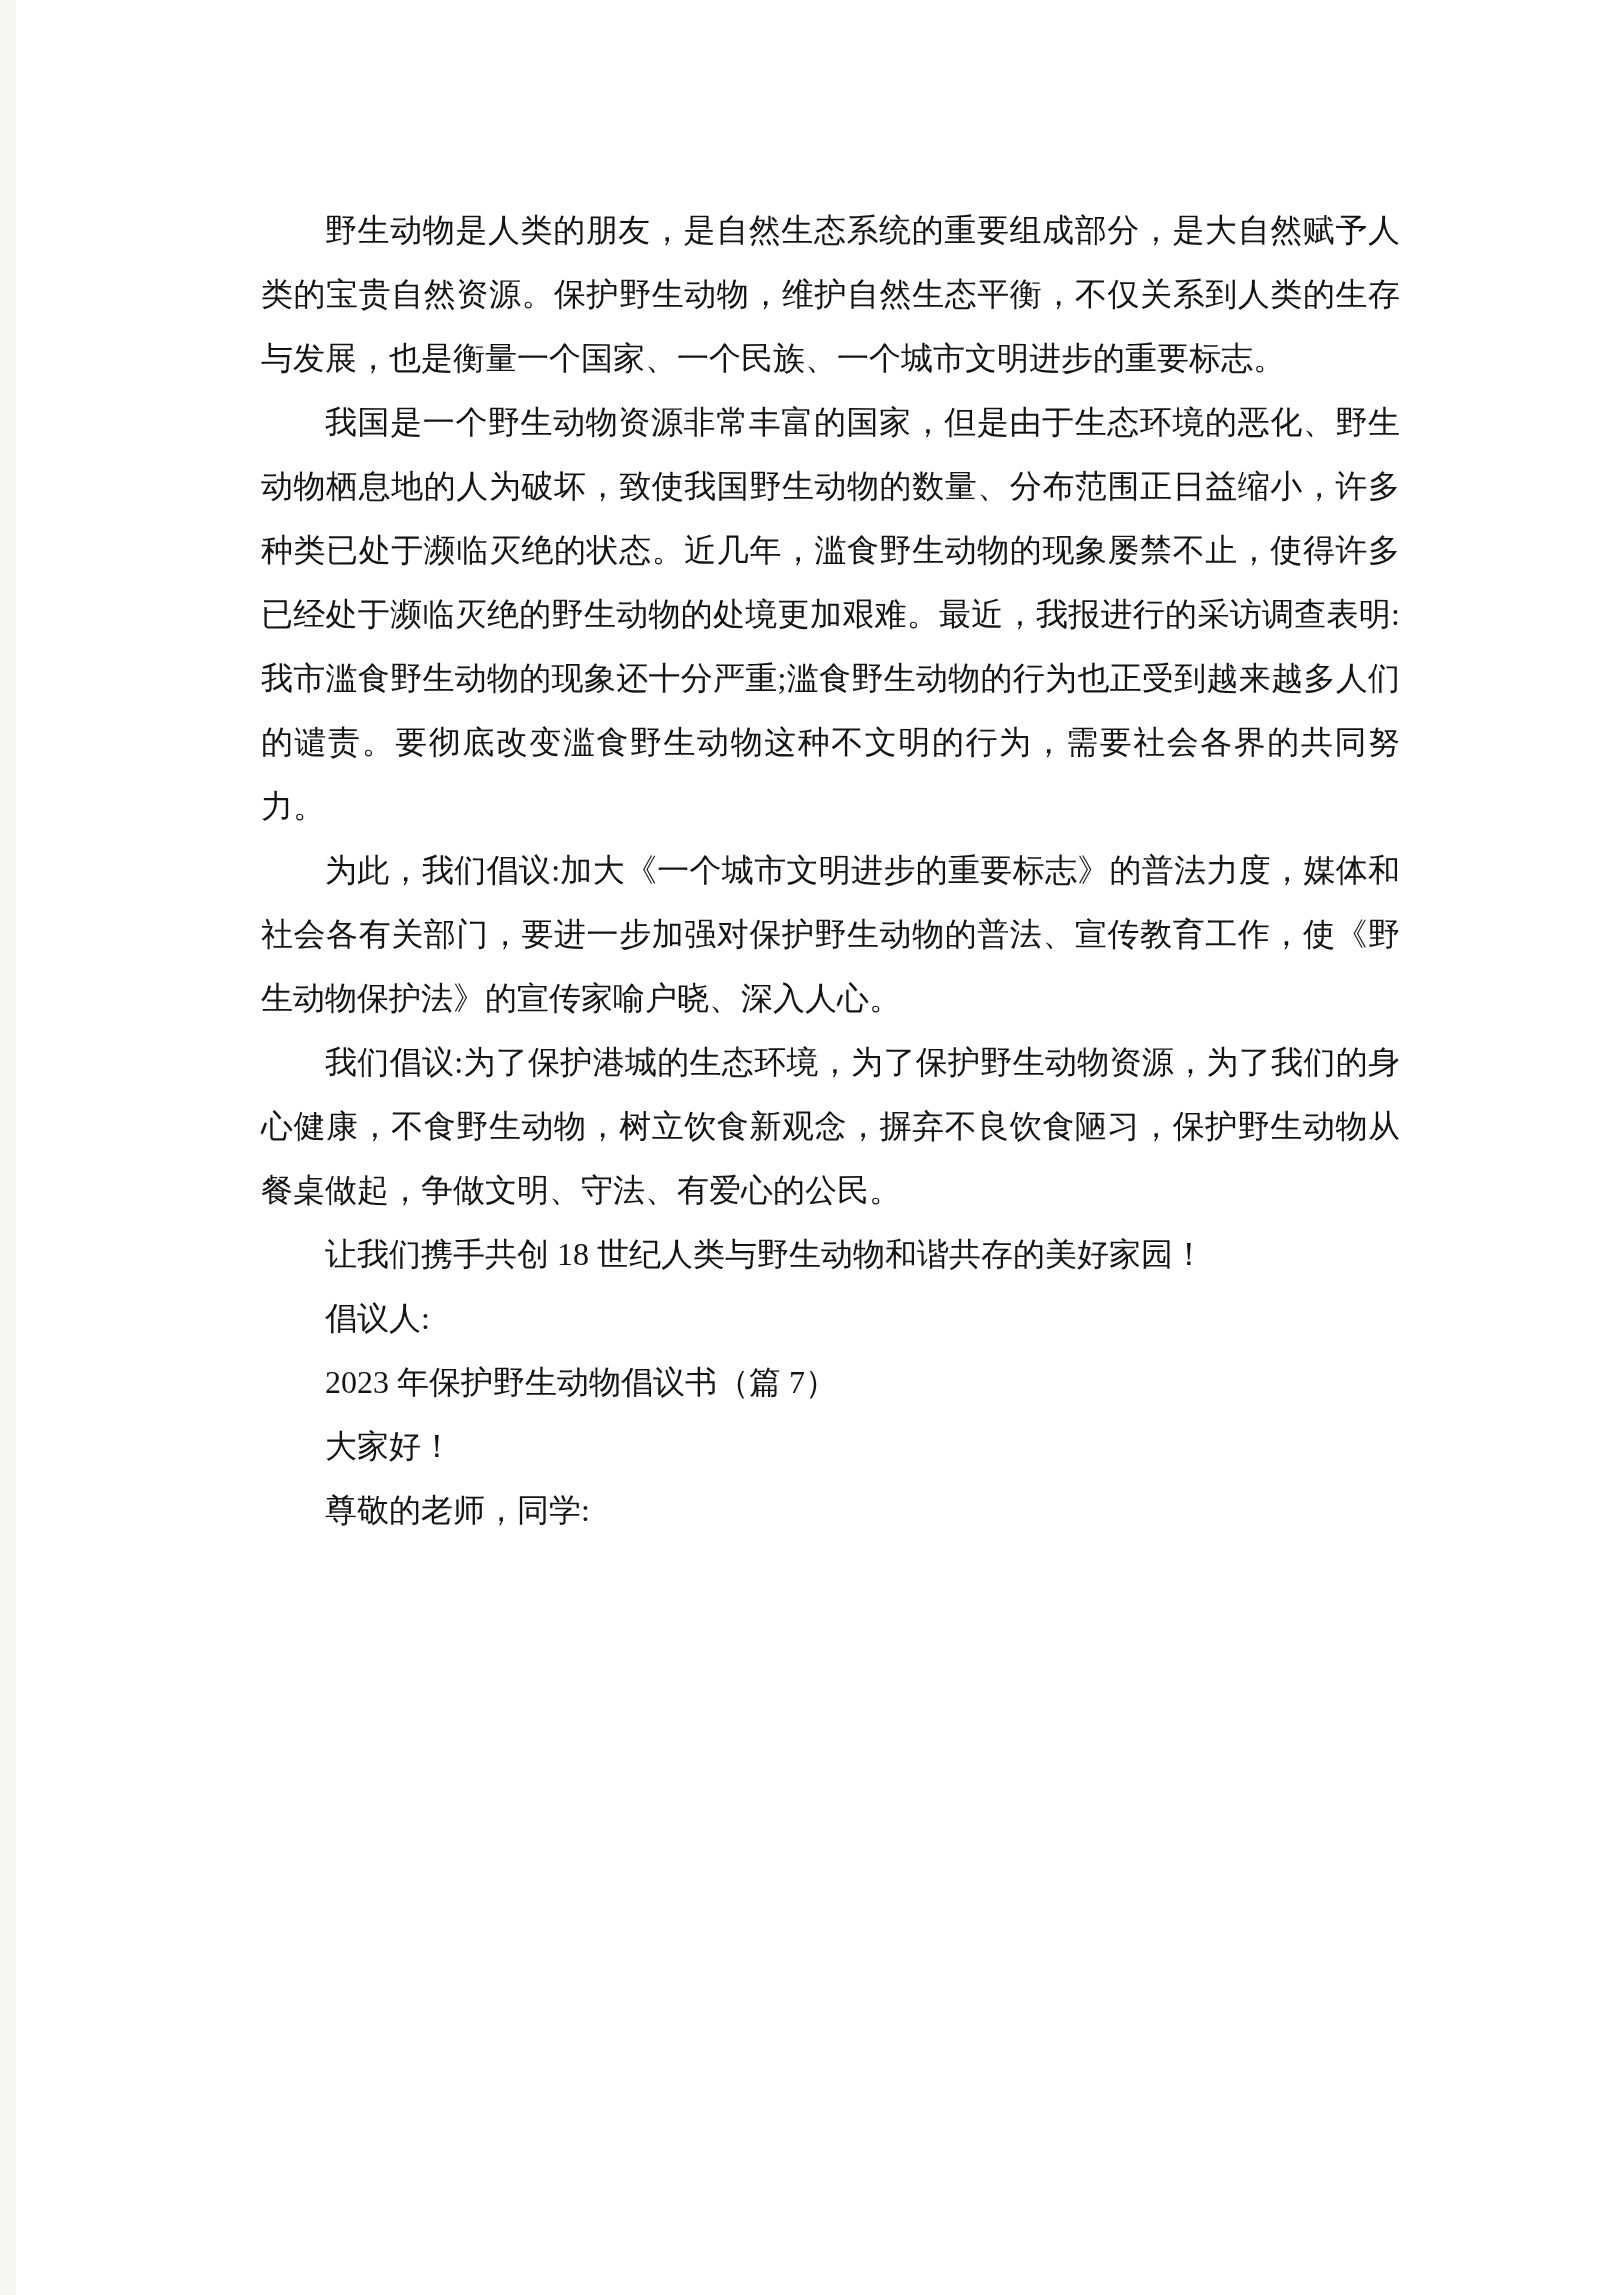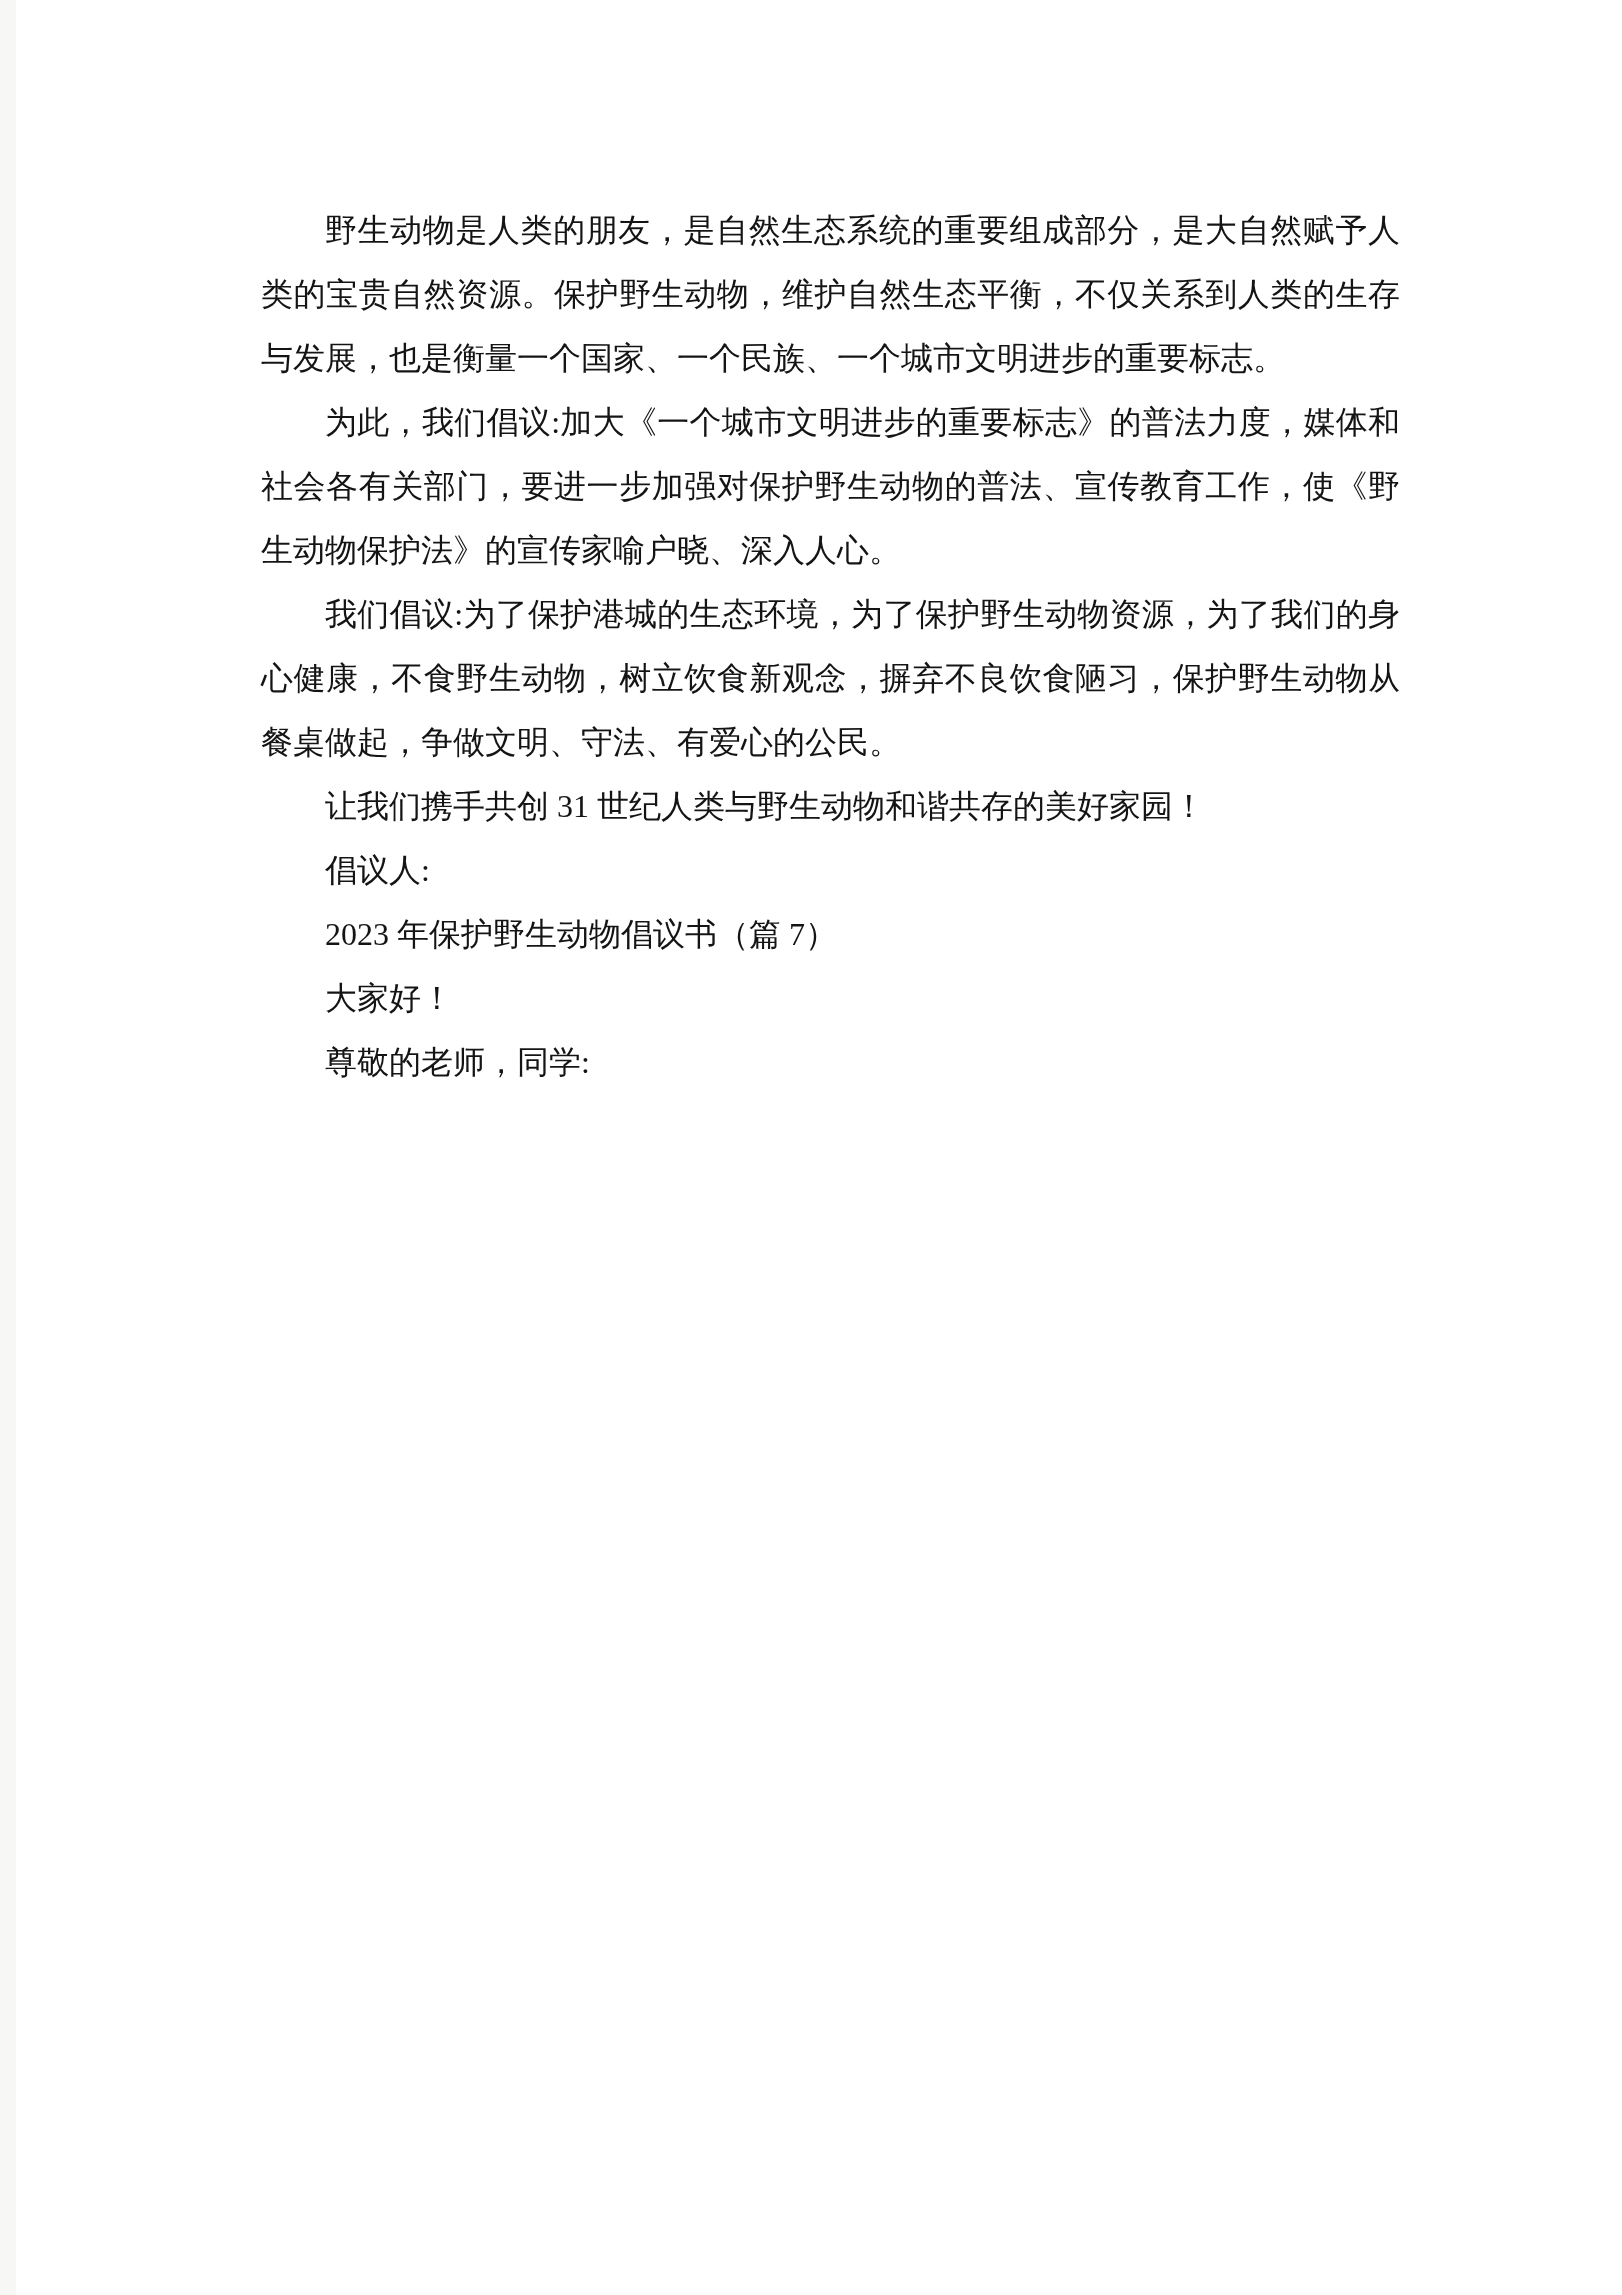--- a/index.html
+++ b/index.html
@@ -34,22 +34,23 @@
     text-indent: 2em;
     word-break: break-all;
   }
 </style>
 </head>
 <body>
 
 <div class="page">
   <div class="content">
       <p class="para">野生动物是人类的朋友，是自然生态系统的重要组成部分，是大自然赋予人类的宝贵自然资源。保护野生动物，维护自然生态平衡，不仅关系到人类的生存与发展，也是衡量一个国家、一个民族、一个城市文明进步的重要标志。</p>
+      <p class="para">我国是一个野生动物资源非常丰富的国家，但是由于生态环境的恶化、野生动物栖息地的人为破坏，致使我国野生动物的数量、分布范围正日益缩小，许多种类已处于濒临灭绝的状态。近几年，滥食野生动物的现象屡禁不止，使得许多已经处于濒临灭绝的野生动物的处境更加艰难。最近，我报进行的采访调查表明:我市滥食野生动物的现象还十分严重;滥食野生动物的行为也正受到越来越多人们的谴责。要彻底改变滥食野生动物这种不文明的行为，需要社会各界的共同努力。</p>
       <p class="para">为此，我们倡议:加大《一个城市文明进步的重要标志》的普法力度，媒体和社会各有关部门，要进一步加强对保护野生动物的普法、宣传教育工作，使《野生动物保护法》的宣传家喻户晓、深入人心。</p>
       <p class="para">我们倡议:为了保护港城的生态环境，为了保护野生动物资源，为了我们的身心健康，不食野生动物，树立饮食新观念，摒弃不良饮食陋习，保护野生动物从餐桌做起，争做文明、守法、有爱心的公民。</p>
-      <p class="para">让我们携手共创 31 世纪人类与野生动物和谐共存的美好家园！</p>
+      <p class="para">让我们携手共创 18 世纪人类与野生动物和谐共存的美好家园！</p>
       <p class="para">倡议人:</p>
       <p class="para">2023 年保护野生动物倡议书（篇 7）</p>
       <p class="para">大家好！</p>
       <p class="para">尊敬的老师，同学:</p>
     </div>
 </div>
 
 
 </body></html>

